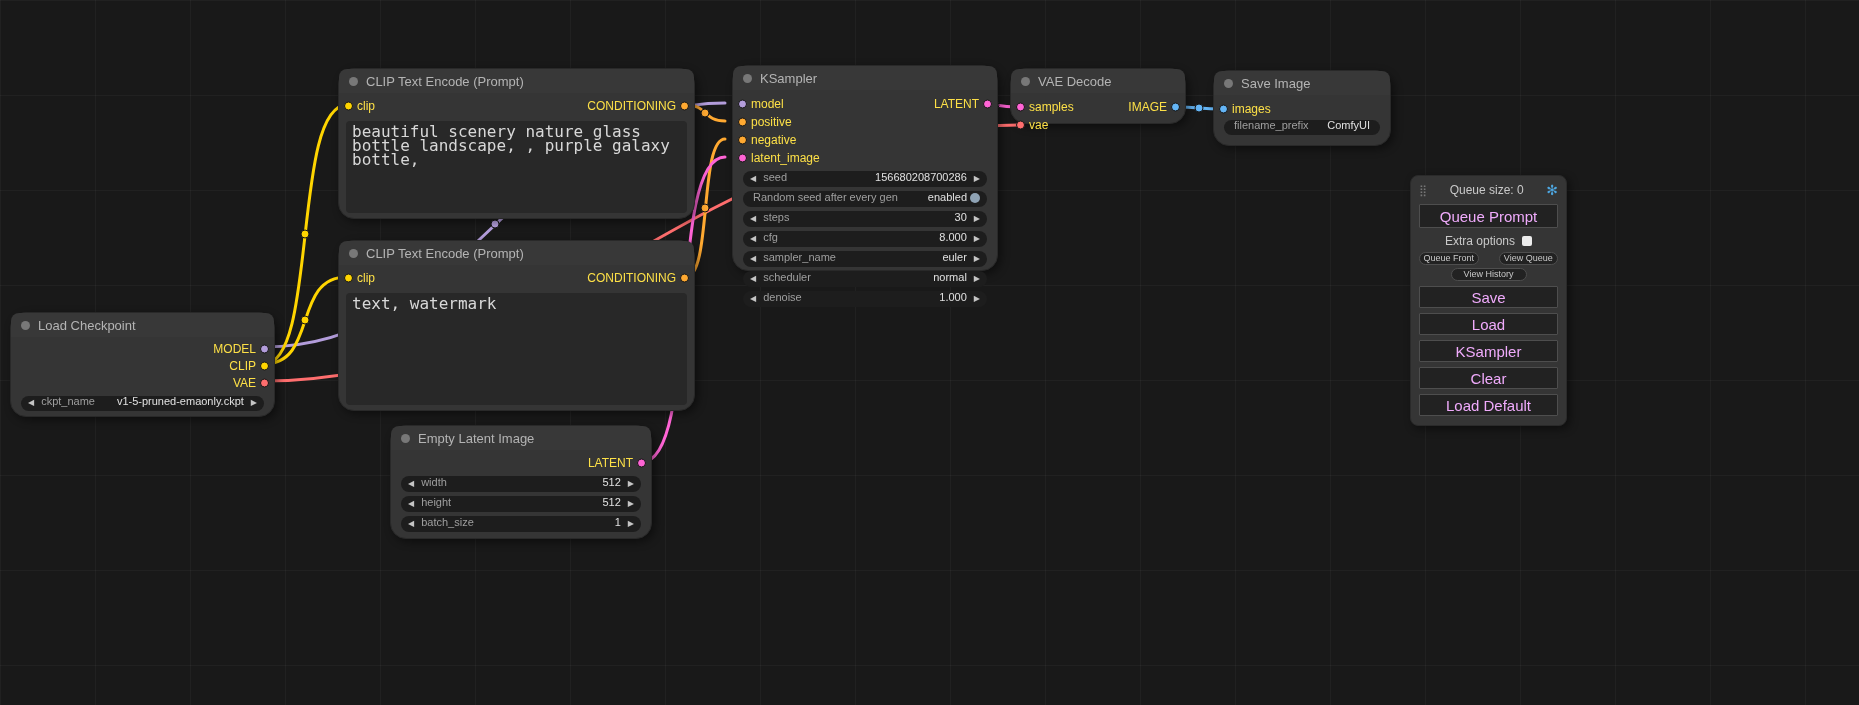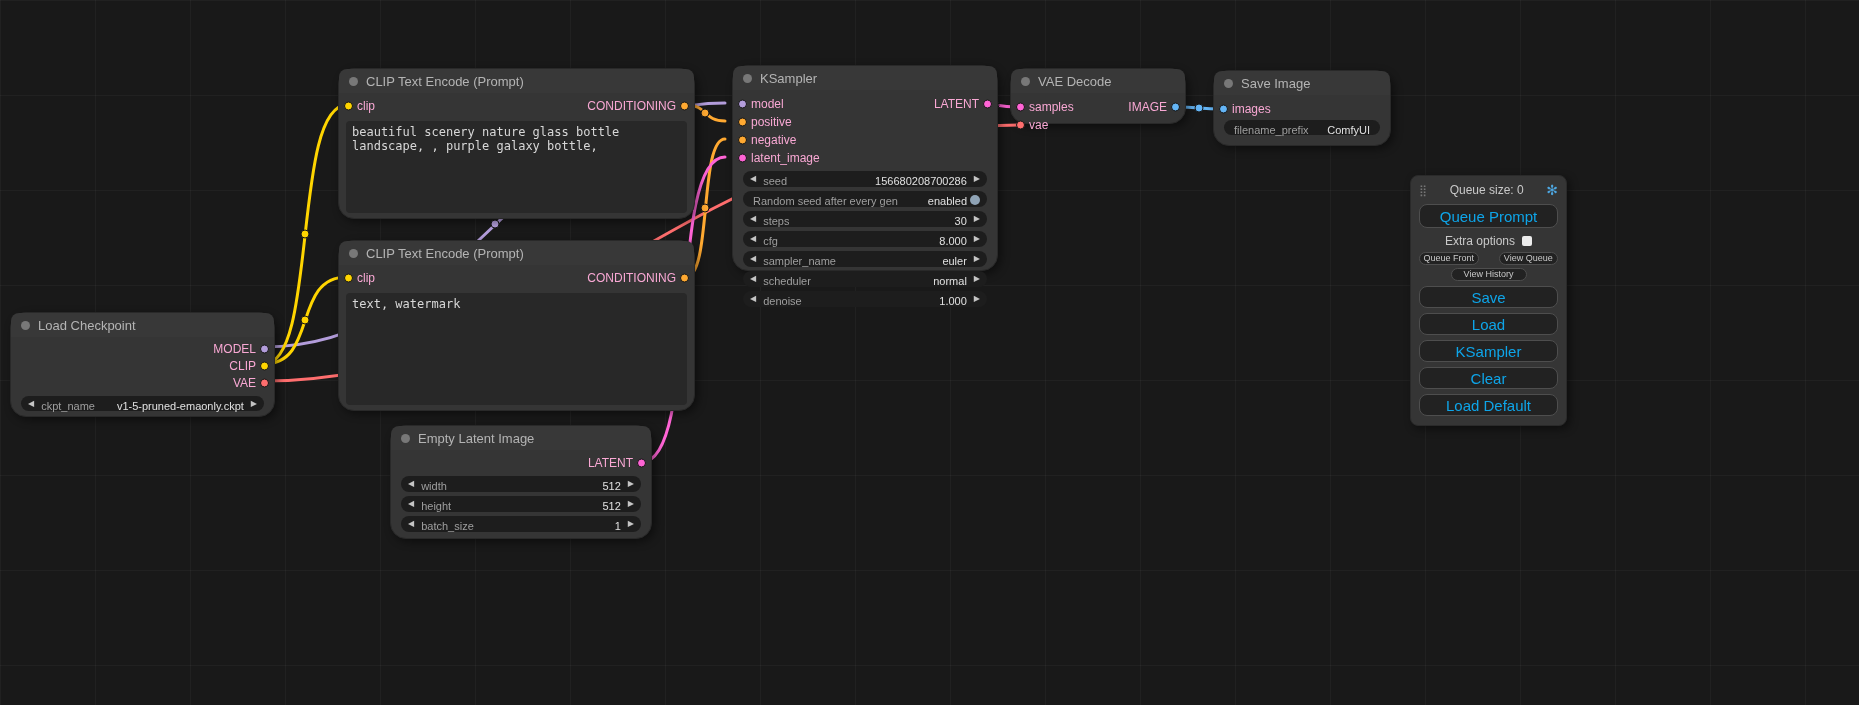--- a/index.html
+++ b/index.html
@@ -14,51 +14,51 @@
   .linkdot{stroke:#161616;stroke-width:1}
 
   .node{position:absolute;z-index:2;background:#353535;border:1px solid #292929;
     border-radius:16px;box-shadow:3px 3px 8px rgba(0,0,0,.45);color:#cfcfcf}
   .node-title{height:24px;display:flex;align-items:center;gap:8px;padding:0 10px;
     font-size:13px;color:#b4b4b4;background:#383838;border-radius:8px 8px 0 0}
   .collapse-dot{width:9px;height:9px;border-radius:50%;background:#787878;flex:none}
 
   .rows{position:relative}
   .row{display:flex;align-items:center;justify-content:space-between;height:18px;
-    padding:0 18px;position:relative;font-size:12px;color:#f9a8d4}
+    padding:0 18px;position:relative;font-size:12px;color:#fde047}
   .row.r{justify-content:flex-end}
   .row.h17{height:17px}
   .pdot{width:9px;height:9px;border-radius:50%;border:1px solid #161616;
     position:absolute;top:50%;transform:translateY(-50%)}
   .pdot.in{left:5px}
   .pdot.out{right:5px}
 
-  .widget{height:16px;background:#1d1d1d;border-radius:8px;display:flex;align-items:flex-start;
+  .widget{height:16px;background:#1d1d1d;border-radius:8px;display:flex;align-items:flex-end;
     padding:4px 7px;font-size:11px;color:#9f9f9f;margin:4px 10px 0;white-space:nowrap}
   .widget .arrow{font-size:8px;color:#c4c4c4;line-height:1;flex:none}
   .widget .wname{margin-left:7px;overflow:hidden}
   .widget .wvalue{flex:1;text-align:right;margin-right:7px;color:#e0e0e0}
   .widget.noarrow .wname{margin-left:3px}
   .widget.noarrow .wvalue{margin-right:3px}
   .widget.h15{height:15px;border-radius:7.5px}
   .toggle-knob{width:10px;height:10px;border-radius:50%;background:#8fa3b5;flex:none}
 
   .textbox{background:#282828;border-radius:4px;margin:6px 7px 7px;padding:4px 6px;
-    font-family:"DejaVu Sans Mono",monospace;font-size:12px;line-height:14px;color:#d8d8d8;
+    font-family:"DejaVu Sans Mono",monospace;font-size:16px;line-height:14px;color:#d8d8d8;
     white-space:pre-wrap;overflow:hidden}
 
   .menu-panel{position:absolute;left:1410px;top:175px;width:157px;z-index:3;background:#353535;
     border:1px solid #2a2a2a;border-radius:8px;padding:5px 8px 9px;
     box-shadow:3px 3px 8px rgba(0,0,0,.45)}
   .menu-header{display:flex;align-items:center;justify-content:space-between;color:#c9c9c9;
     font-size:12px;height:18px}
   .drag-handle{color:#777;font-size:11px;cursor:grab}
   .gear{color:#4da6e0;font-size:14px;cursor:pointer}
   .btn{display:block;width:100%;margin-top:5px;height:22px;background:#222;
-    border:1px solid #4e4e4e;border-radius:8px;color:#0ea5e9;font-size:15px;
+    border:1px solid #4e4e4e;border-radius:1px;color:#f0abfc;font-size:15px;
     font-family:inherit;cursor:pointer;line-height:1}
   .btn.big{height:24px}
   .btn.first{}
   .extra-row{display:flex;align-items:center;justify-content:center;gap:7px;margin-top:6px;
     color:#c9c9c9;font-size:12px;height:14px}
   .checkbox{width:10px;height:10px;background:#ececec;border-radius:2px;display:inline-block;
     cursor:pointer}
   .pill-row{display:flex;gap:20px;margin-top:4px}
   .pill-row.center{justify-content:center;margin-top:3px}
   .pill{flex:1;height:13px;background:#222;border:1px solid #4e4e4e;border-radius:8px;

